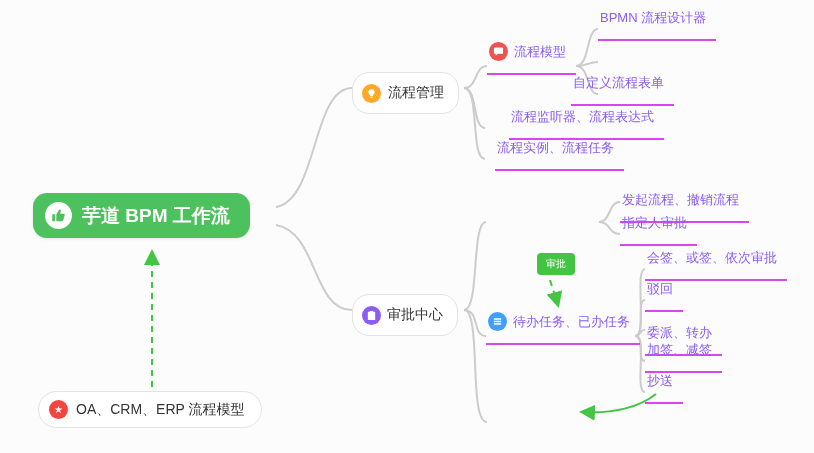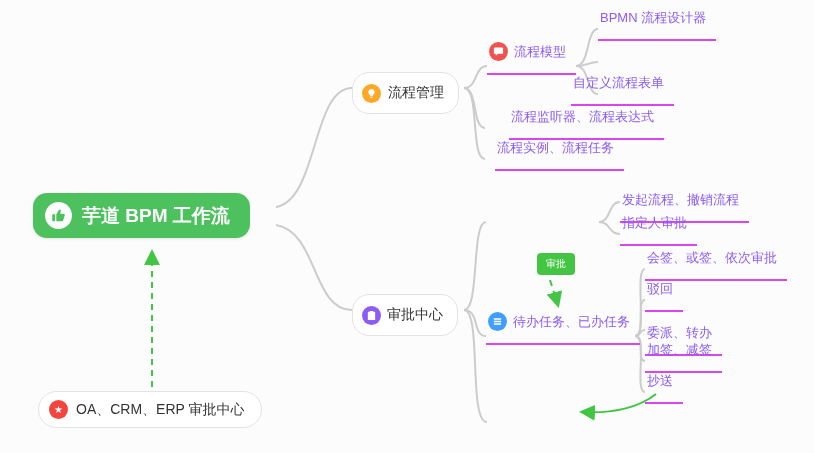--- a/index.html
+++ b/index.html
@@ -87,21 +87,21 @@
     <span class="root-icon">
       <svg width="15" height="15" viewBox="0 0 24 24">
           <path fill="#4dc15d" d="M3 10h3.5v11H3a1 1 0 0 1-1-1v-9a1 1 0 0 1 1-1zm5.5 11V9.8L12.8 3a1.6 1.6 0 0 1 2.9 1.2L14.8 9H20a2 2 0 0 1 1.9 2.6l-2.2 7.5A2.6 2.6 0 0 1 17.2 21H8.5z"></path>
         </svg>
     </span>
     <span>芋道 BPM 工作流</span>
   </div>
 
   <div class="node pill note-node">
     <span class="ci ic-star">★</span>
-    <span>OA、CRM、ERP 审批中心</span>
+    <span>OA、CRM、ERP 流程模型</span>
   </div>
 
   <div class="node branch b1">
     <span class="ci ic-orange">
       <svg width="11" height="11" viewBox="0 0 24 24">
           <path fill="#fff" d="M12 2a7 7 0 0 0-4 12.7c.6.45 1 1.15 1 1.9V18h6v-1.4c0-.75.4-1.45 1-1.9A7 7 0 0 0 12 2zM9.5 19.5h5V21a1 1 0 0 1-1 1h-3a1 1 0 0 1-1-1v-1.5z"></path>
         </svg>
     </span>
     <span>流程管理</span>
   </div>

